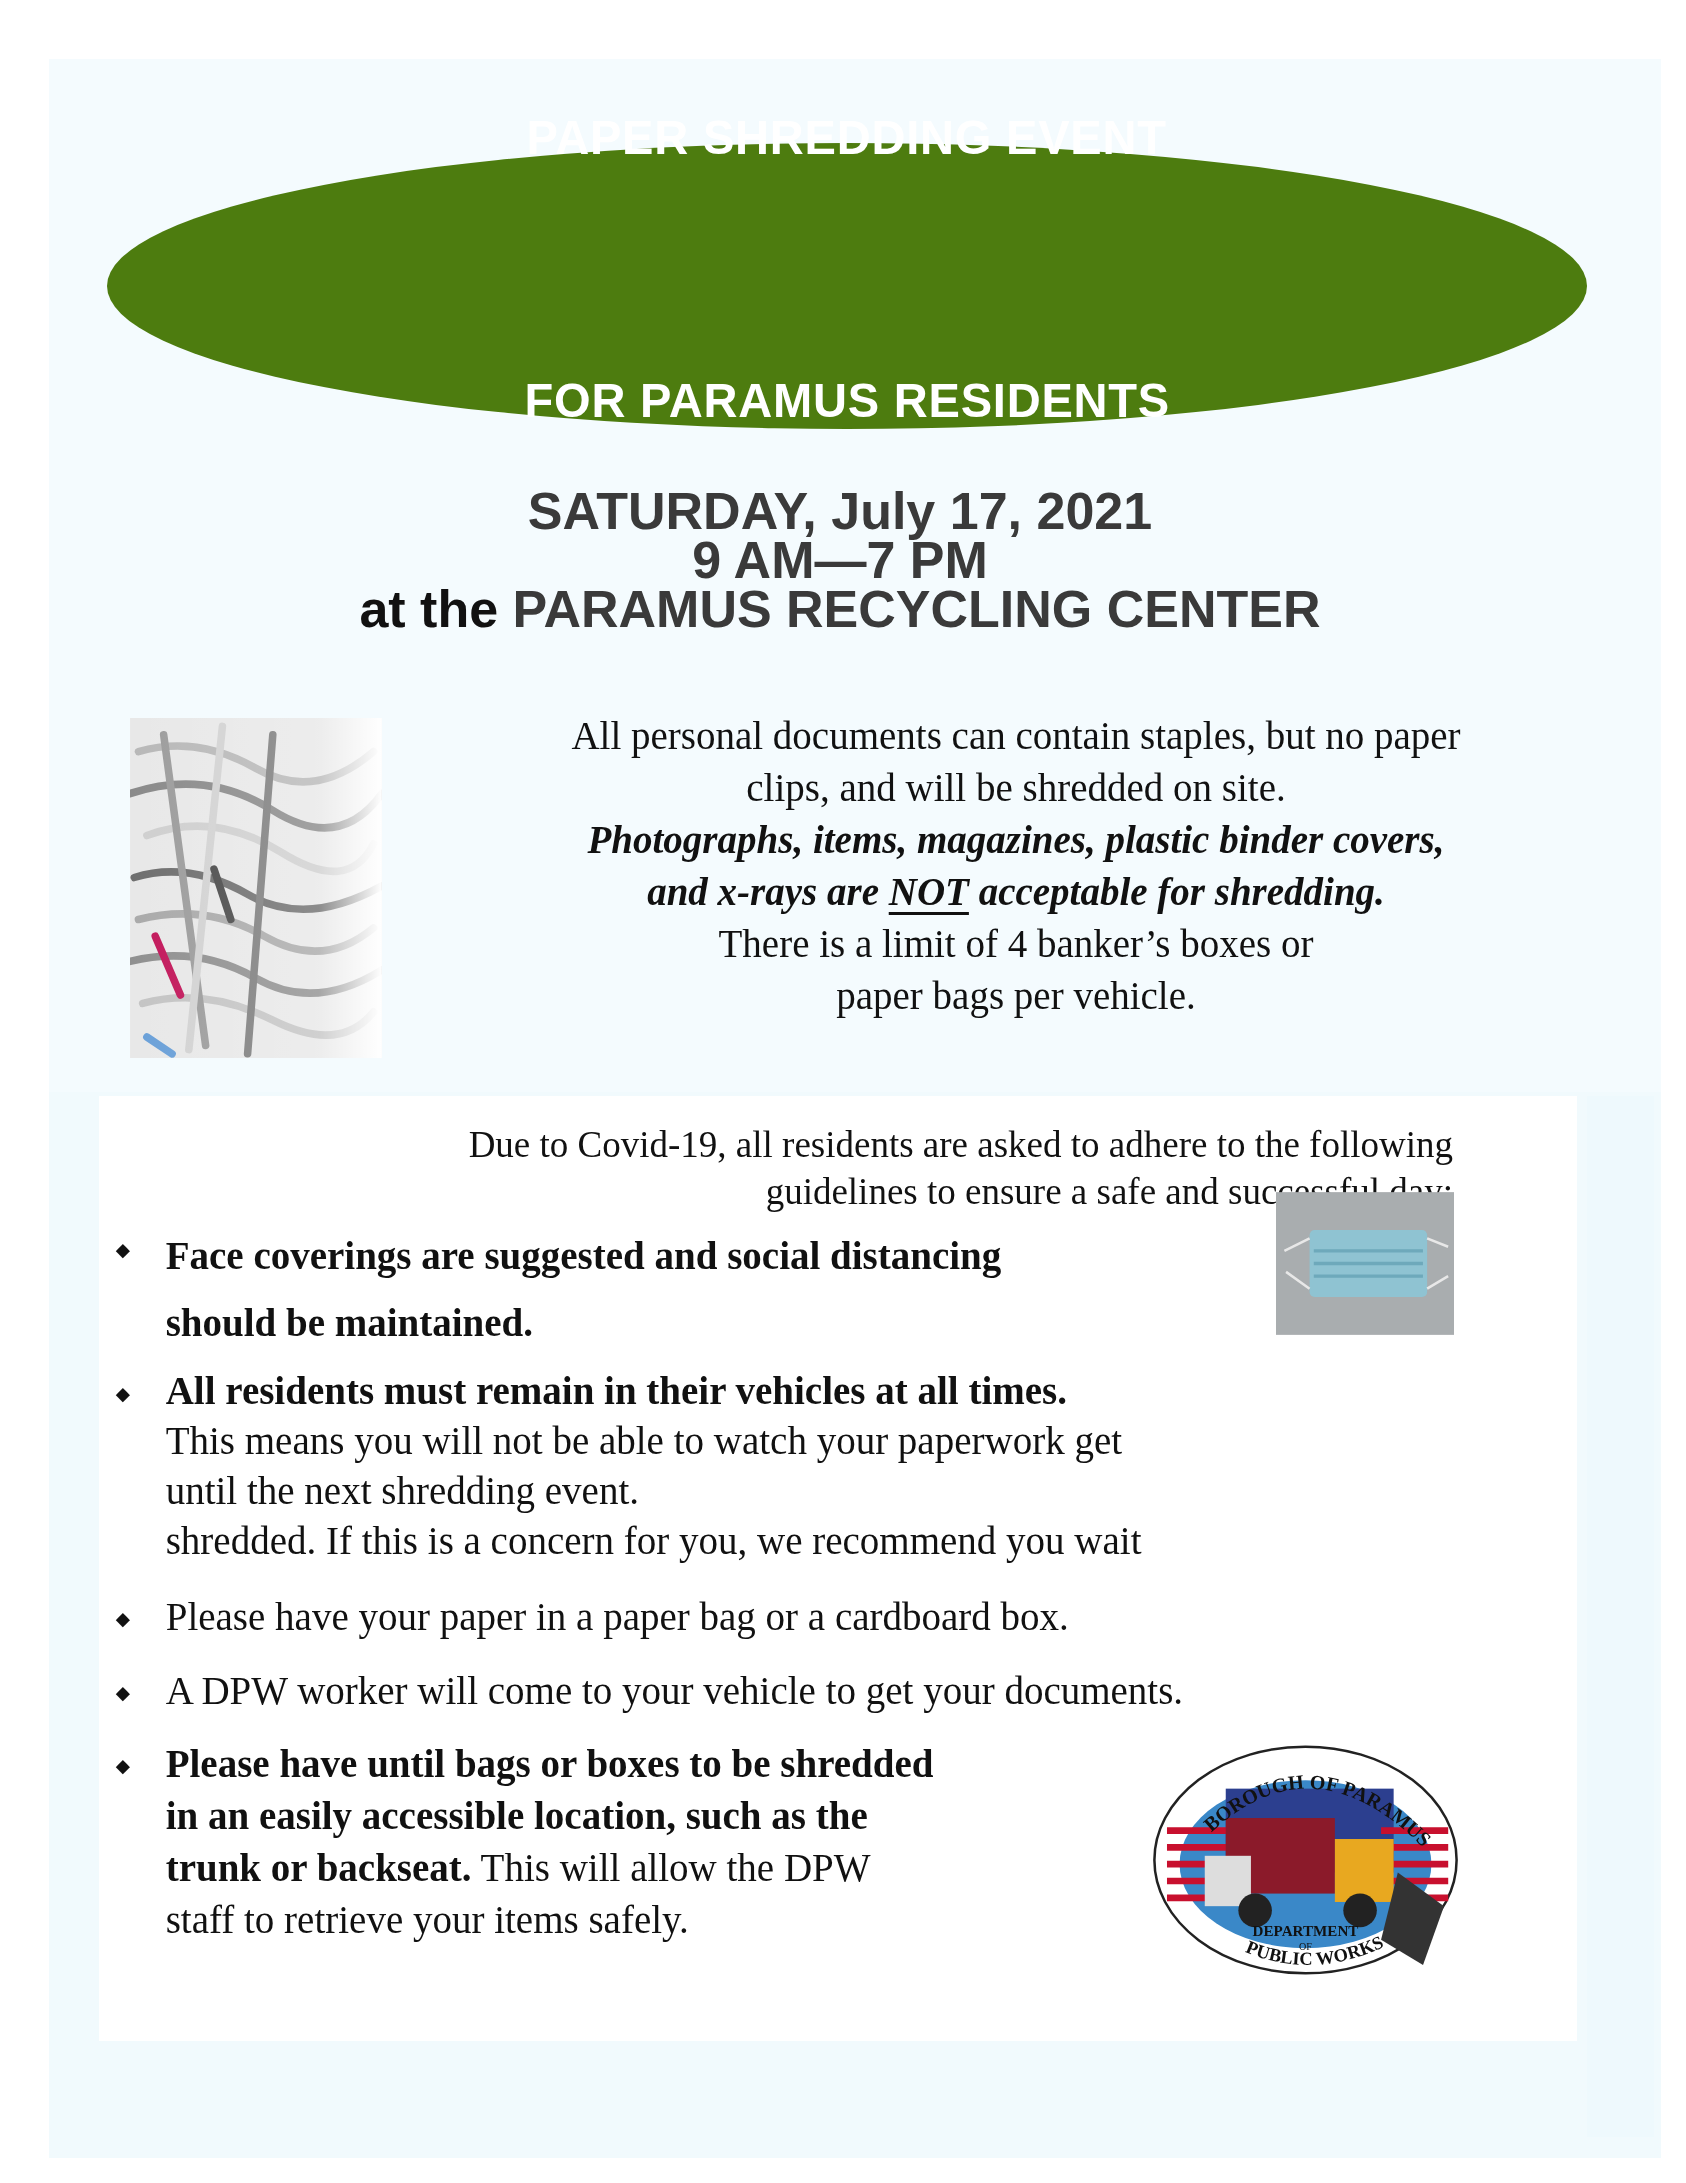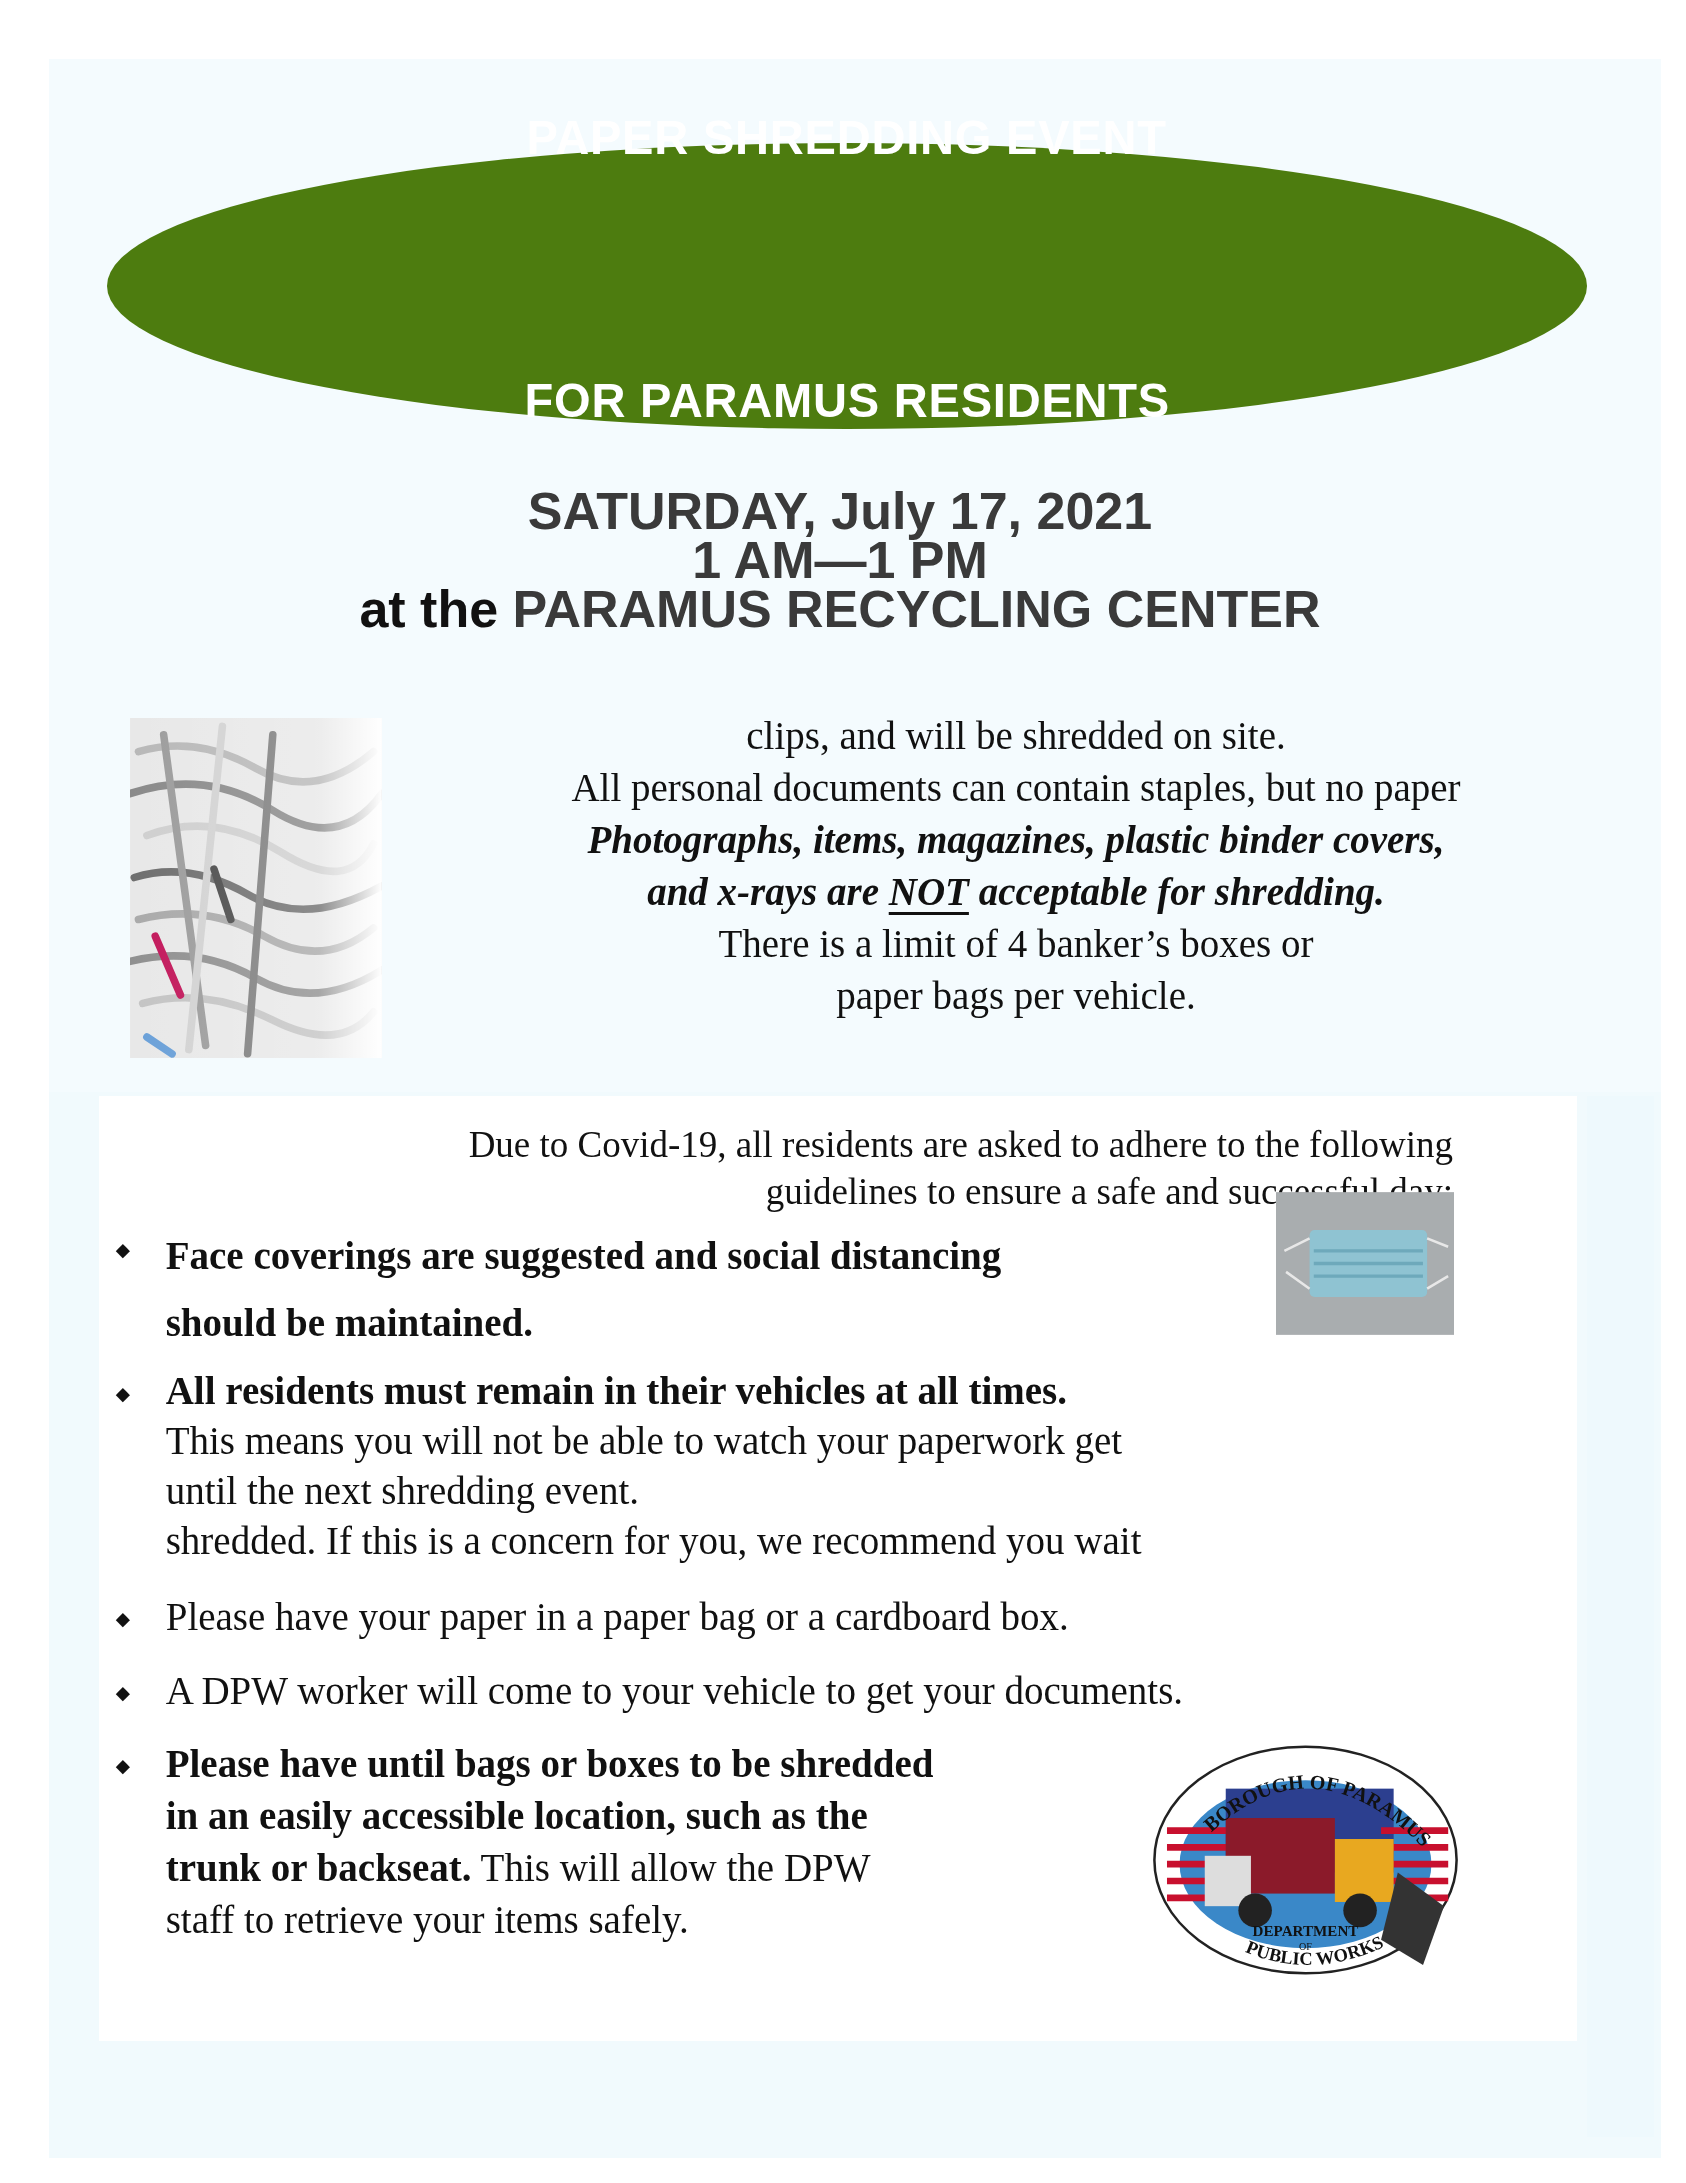--- a/index.html
+++ b/index.html
@@ -73,21 +73,21 @@
 <div class="panel-right-strip"></div>
 <div class="panel-lower"></div>
 
 <div class="oval">
   <div class="oval-line">PAPER SHREDDING EVENT</div>
   <div class="oval-line">FOR PARAMUS RESIDENTS</div>
 </div>
 
 <div class="event-info">
   <div>SATURDAY, July 17, 2021</div>
-  <div>1 AM—1 PM</div>
+  <div>9 AM—7 PM</div>
   <div><span class="venue-prefix">at the </span><span>PARAMUS RECYCLING CENTER</span></div>
 </div>
 
 <svg class="shred-img" viewBox="0 0 300 405">
   <defs>
     <linearGradient id="fade" x1="0" x2="1">
         <stop offset="0" stop-color="#fff" stop-opacity="0"></stop>
         <stop offset="0.75" stop-color="#fff" stop-opacity="0.2"></stop>
         <stop offset="1" stop-color="#fff" stop-opacity="1"></stop>
       </linearGradient>
@@ -105,22 +105,22 @@
     <path d="M110 10 L70 395" stroke="#d2d2d2"></path>
     <path d="M170 20 L140 400" stroke="#7d7d7d"></path>
     <path d="M30 260 L60 330" stroke="#c2185b"></path>
     <path d="M100 180 L120 240" stroke="#4a4a4a"></path>
     <path d="M20 380 L50 400" stroke="#6aa0d8"></path>
   </g>
   <rect width="300" height="405" fill="url(#fade)"></rect>
 </svg>
 
 <div class="rules">
+  <div>All personal documents can contain staples, but no paper</div>
   <div>clips, and will be shredded on site.</div>
-  <div>All personal documents can contain staples, but no paper</div>
   <div class="warn">Photographs, items, magazines, plastic binder covers,</div>
   <div class="warn"><span>and x-rays are </span><u>NOT</u><span> acceptable for shredding.</span></div>
   <div>There is a limit of 4 banker’s boxes or</div>
   <div>paper bags per vehicle.</div>
 </div>
 
 <div class="covid-intro">
   <div>Due to Covid-19, all residents are asked to adhere to the following</div>
   <div>guidelines to ensure a safe and successful day:</div>
 </div>

